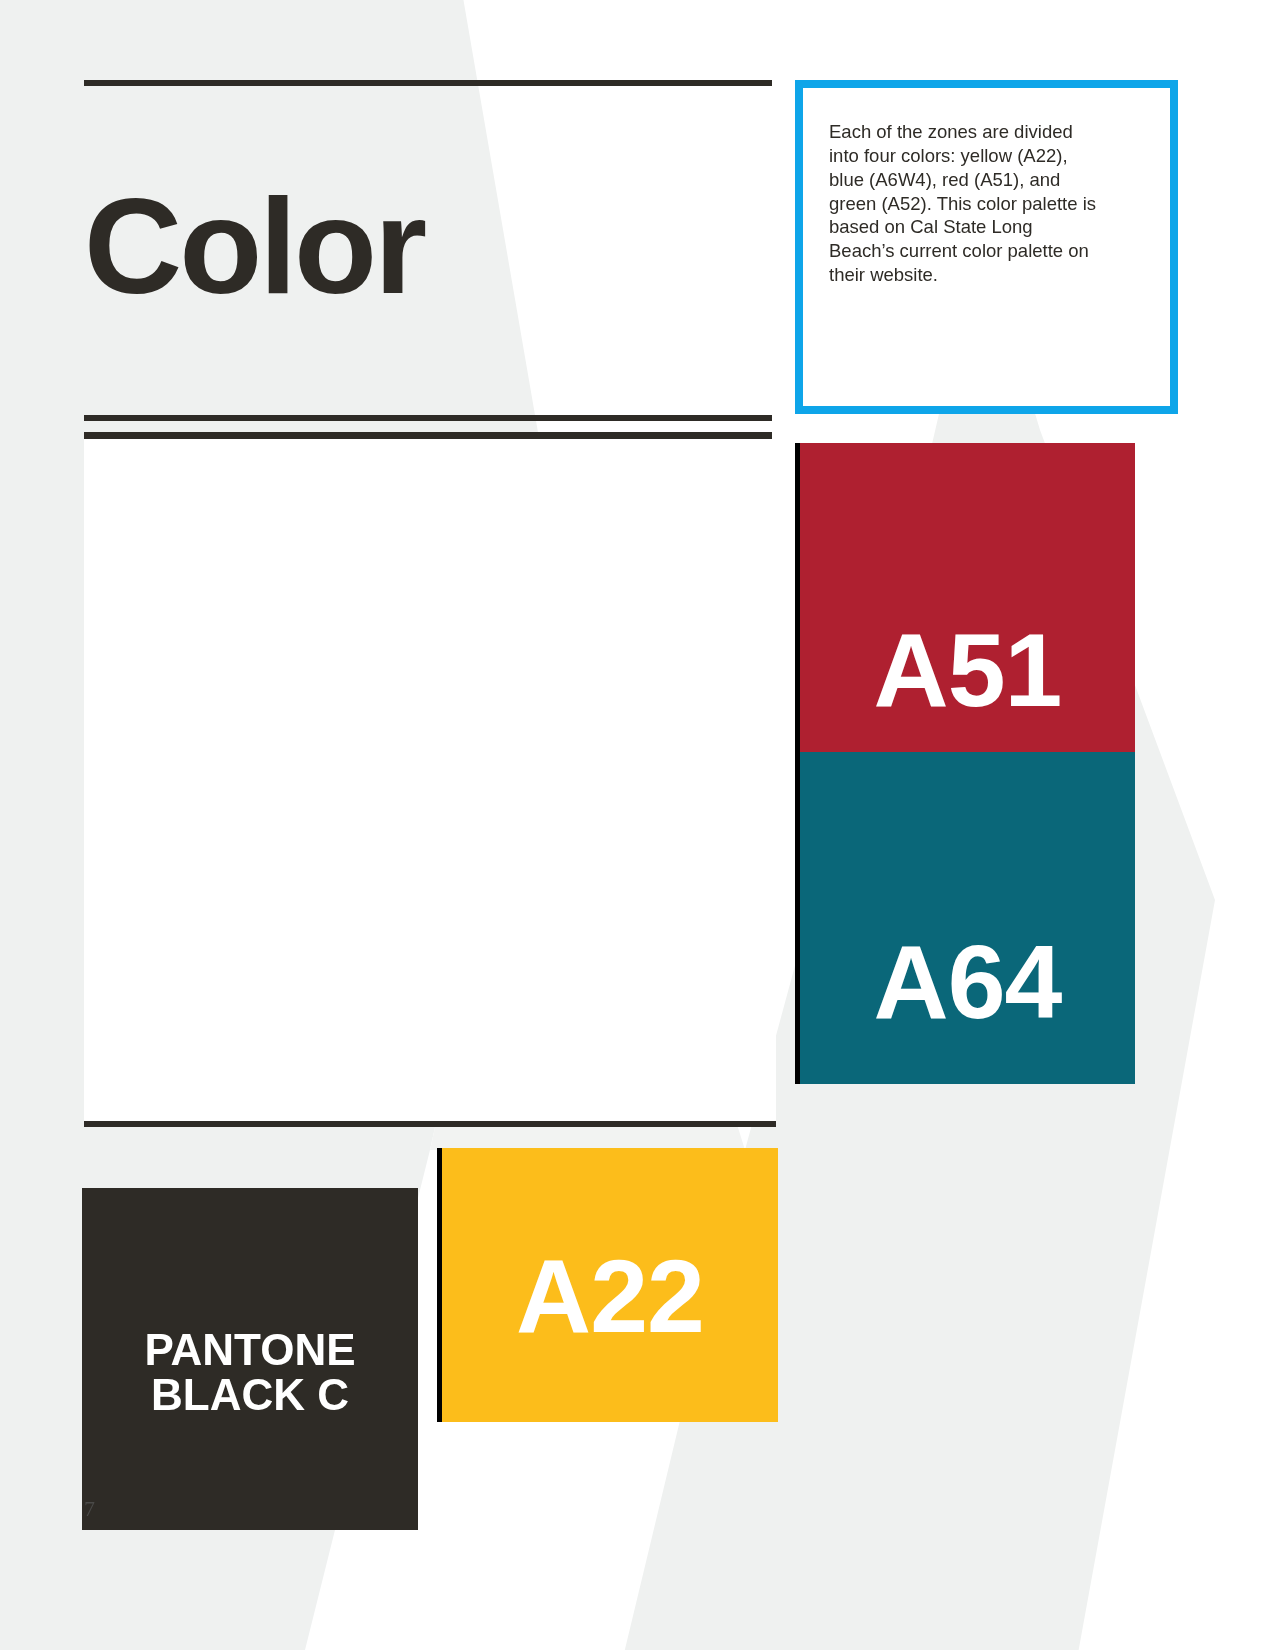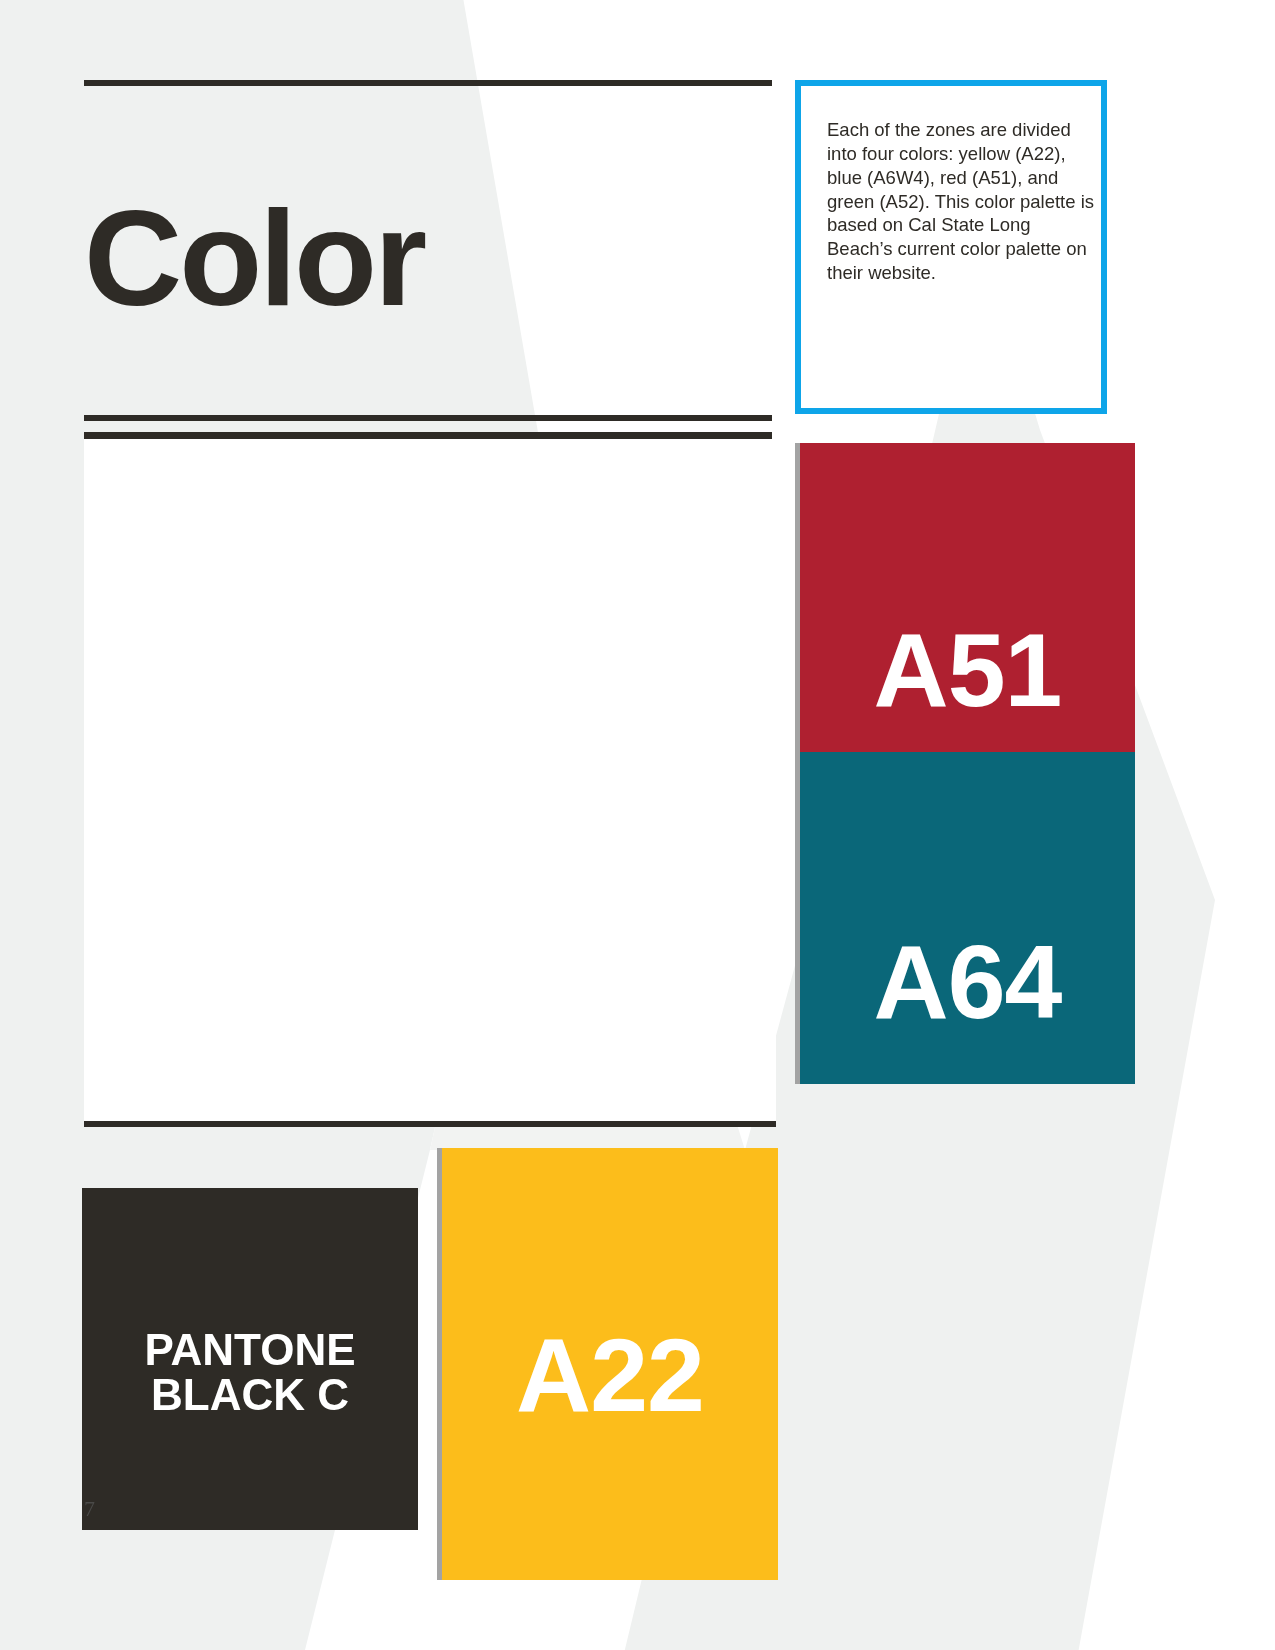--- a/index.html
+++ b/index.html
@@ -31,38 +31,38 @@
     background: #2e2b26;
   }
   #rule-top    { left: 84px;  top: 80px;   width: 688px; height: 6px; }
   #rule-mid-a  { left: 84px;  top: 415px;  width: 688px; height: 6px; }
   #rule-mid-b  { left: 84px;  top: 432px;  width: 688px; height: 7px; }
   #rule-bottom { left: 84px;  top: 1121px; width: 692px; height: 6px; }
 
   #page-title {
     position: absolute;
     left: 84px;
-    top: 190px;
+    top: 178px;
     font-size: 136px;
     font-weight: bold;
     letter-spacing: -3px;
     color: #2e2b26;
     line-height: 1;
     margin: 0;
   }
 
   
   #desc-box {
     position: absolute;
     left: 795px;
     top: 80px;
-    width: 312px;
+    width: 383px;
     height: 334px;
     background: #ffffff;
-    border: 6px solid #0ea5e9;
+    border: 8px solid #0ea5e9;
     box-sizing: border-box;
   }
   #desc-text {
     position: absolute;
     left: 26px;
     top: 32px;
     width: 272px;
     font-size: 18.5px;
     line-height: 1.29;
     color: #2e2b26;
@@ -77,21 +77,21 @@
     top: 439px;
     width: 692px;
     height: 682px;
     background: #ffffff;
   }
 
   
   .swatch {
     position: absolute;
     box-sizing: border-box;
-    border-left: 5px solid #a3a3a3;
+    border-left: 5px solid #000000;
     display: flex;
     align-items: center;
     justify-content: center;
   }
   .swatch .label {
     color: #ffffff;
     font-weight: bold;
     line-height: 1.02;
     text-align: center;
     letter-spacing: -1px;
@@ -102,21 +102,21 @@
   #swatch-a51 .label { font-size: 104px; margin-top: 128px; }
 
   #swatch-a64 { left: 795px; top: 752px;  width: 340px; height: 332px;
                 background: #0a6779; }
   #swatch-a64 .label { font-size: 104px; margin-top: 128px; }
 
   #swatch-black { left: 82px; top: 1188px; width: 336px; height: 342px;
                   background: #2e2b26; border-left: none; }
   #swatch-black .label { font-size: 44px; margin-top: 28px; letter-spacing: 0px; }
 
-  #swatch-a22 { left: 437px; top: 1148px; width: 341px; height: 432px;
+  #swatch-a22 { left: 437px; top: 1148px; width: 341px; height: 274px;
                 background: #fcbd1b; }
   #swatch-a22 .label { font-size: 104px; margin-top: 22px; }
 
   #swatch-a52 { left: 795px; top: 1148px; width: 340px; height: 342px;
                 background: #0a7543; }
   #swatch-a52 .label { font-size: 104px; margin-top: 22px; }
 
   
   #page-number {
     position: absolute;

